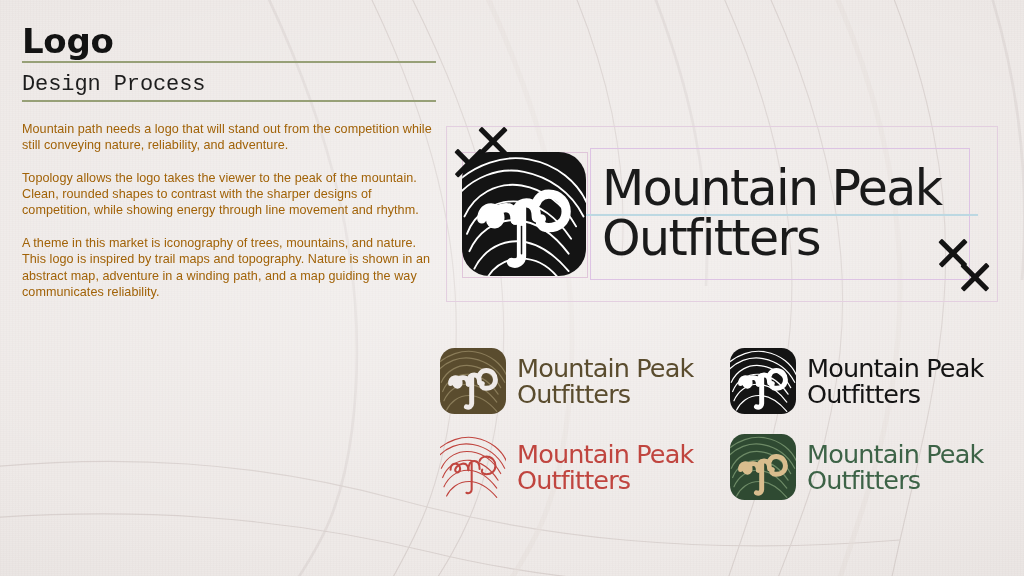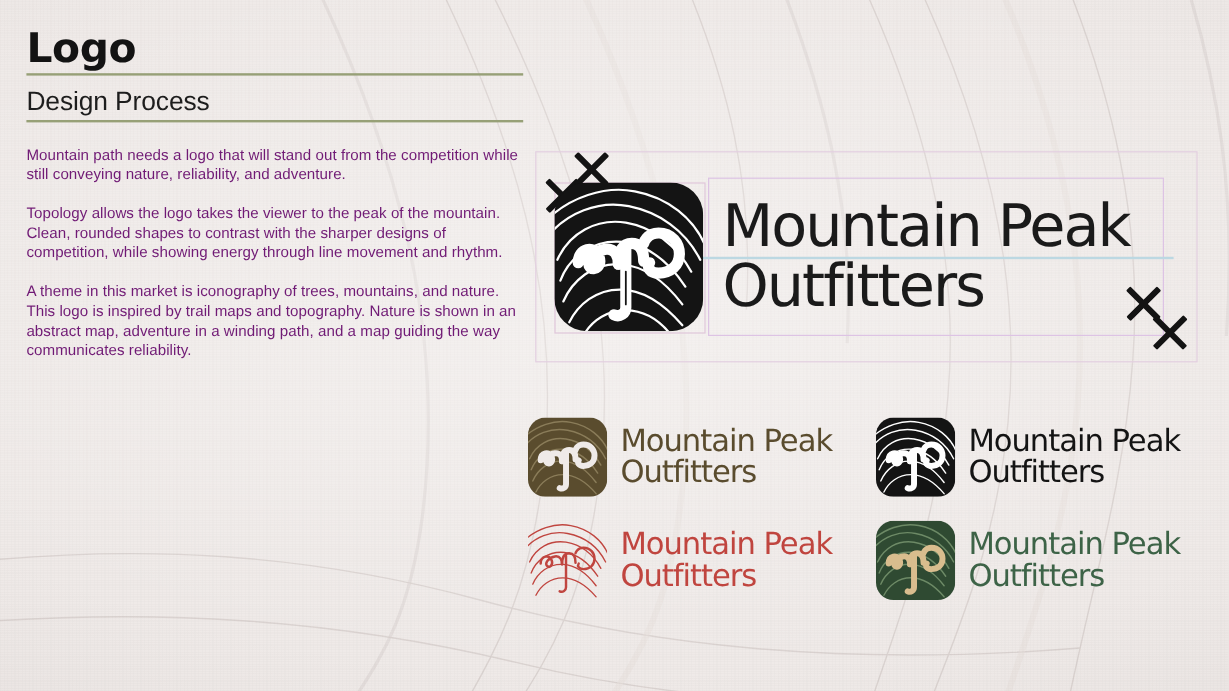--- a/index.html
+++ b/index.html
@@ -27,26 +27,26 @@
   
   .left{position:absolute;left:22px;top:24px;width:414px;}
   .title{
     font-family:"DejaVu Sans", sans-serif;
     font-size:34px;font-weight:700;line-height:1;
     color:#131313;letter-spacing:-.3px;margin:0;
   }
   .rule-main{height:2px;background:#97a077;margin-top:3px;width:100%;}
   .subtitle{
     font-size:22px;font-weight:400;line-height:1.15;
-    color:#1d1d1d;margin:9px 0 0 0;letter-spacing:-.1px;
+    color:#1d1d1d;margin:9px 0 0 0;letter-spacing:-.1px;font-family:Liberation Mono, monospace;
   }
   .rule-sub{height:1.5px;background:#97a077;margin-top:3px;width:100%;}
   .body{margin-top:19px;}
   .body p{
-    font-size:12.6px;line-height:16.4px;color:#701a75;
+    font-size:12.6px;line-height:16.4px;color:#a16207;
     margin:0 0 16px 0;letter-spacing:.05px;
   }
   .body p:last-child{margin-bottom:0;}
 
   
   .guides{position:absolute;left:440px;top:118px;width:570px;height:190px;}
   .gbox{position:absolute;border:1px solid #e3cfe0;}
   .gbox-outer{left:6px;top:8px;right:12px;bottom:6px;}
   .gbox-mark{left:22px;top:34px;width:124px;height:124px;border-color:#e0c6da;}
   .gbox-word{left:150px;top:30px;right:40px;height:130px;border-color:#ddc3e4;}

